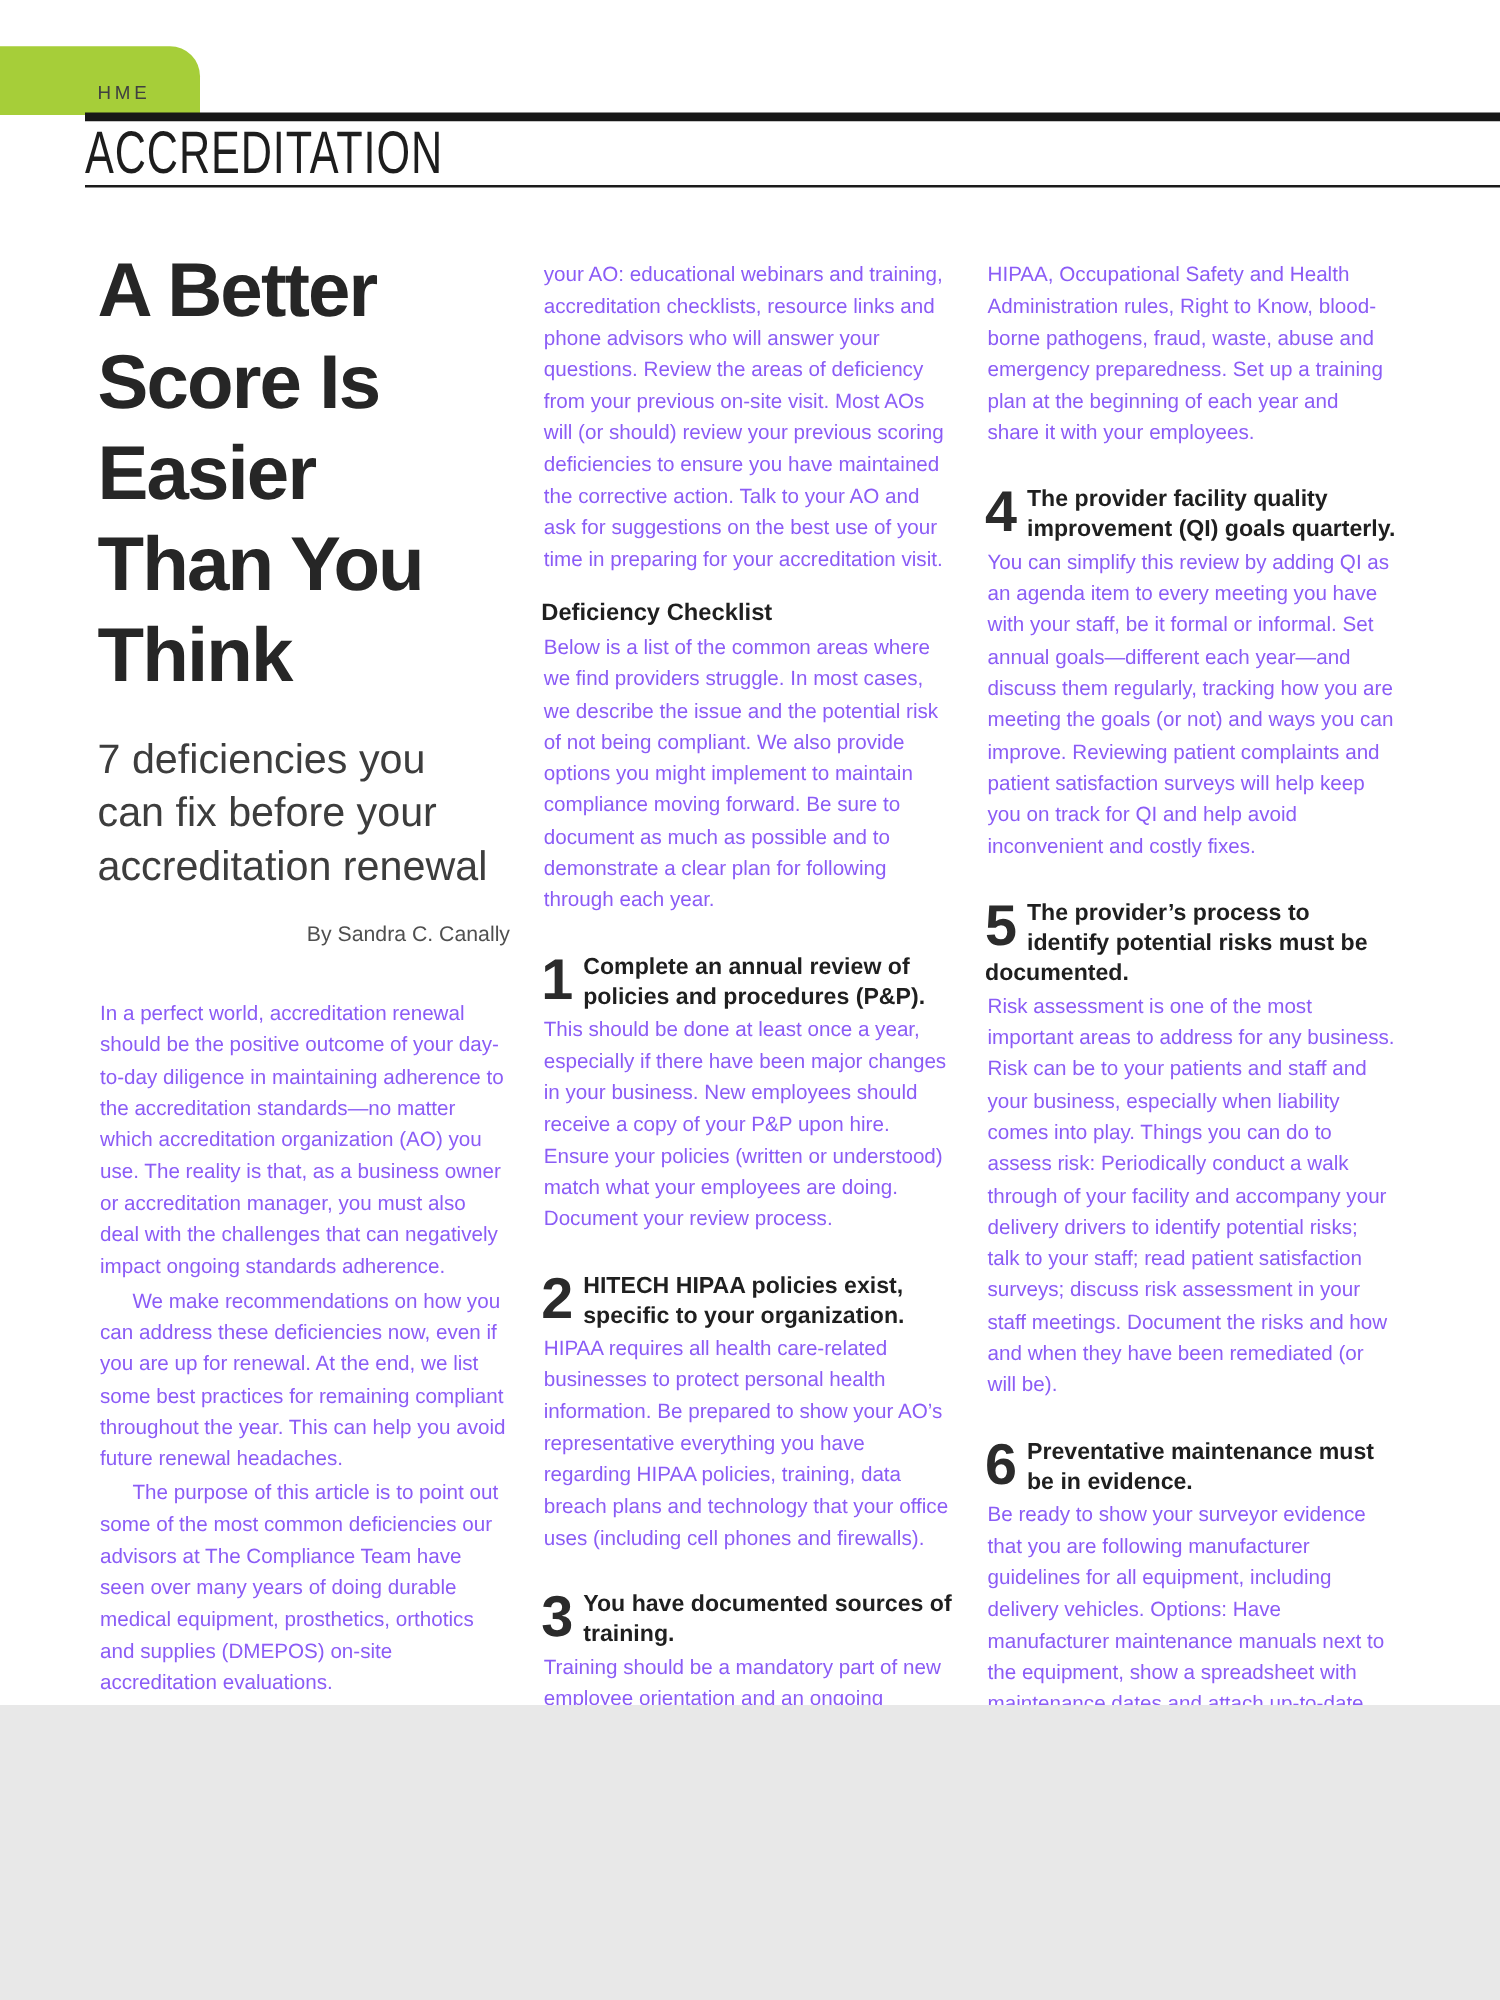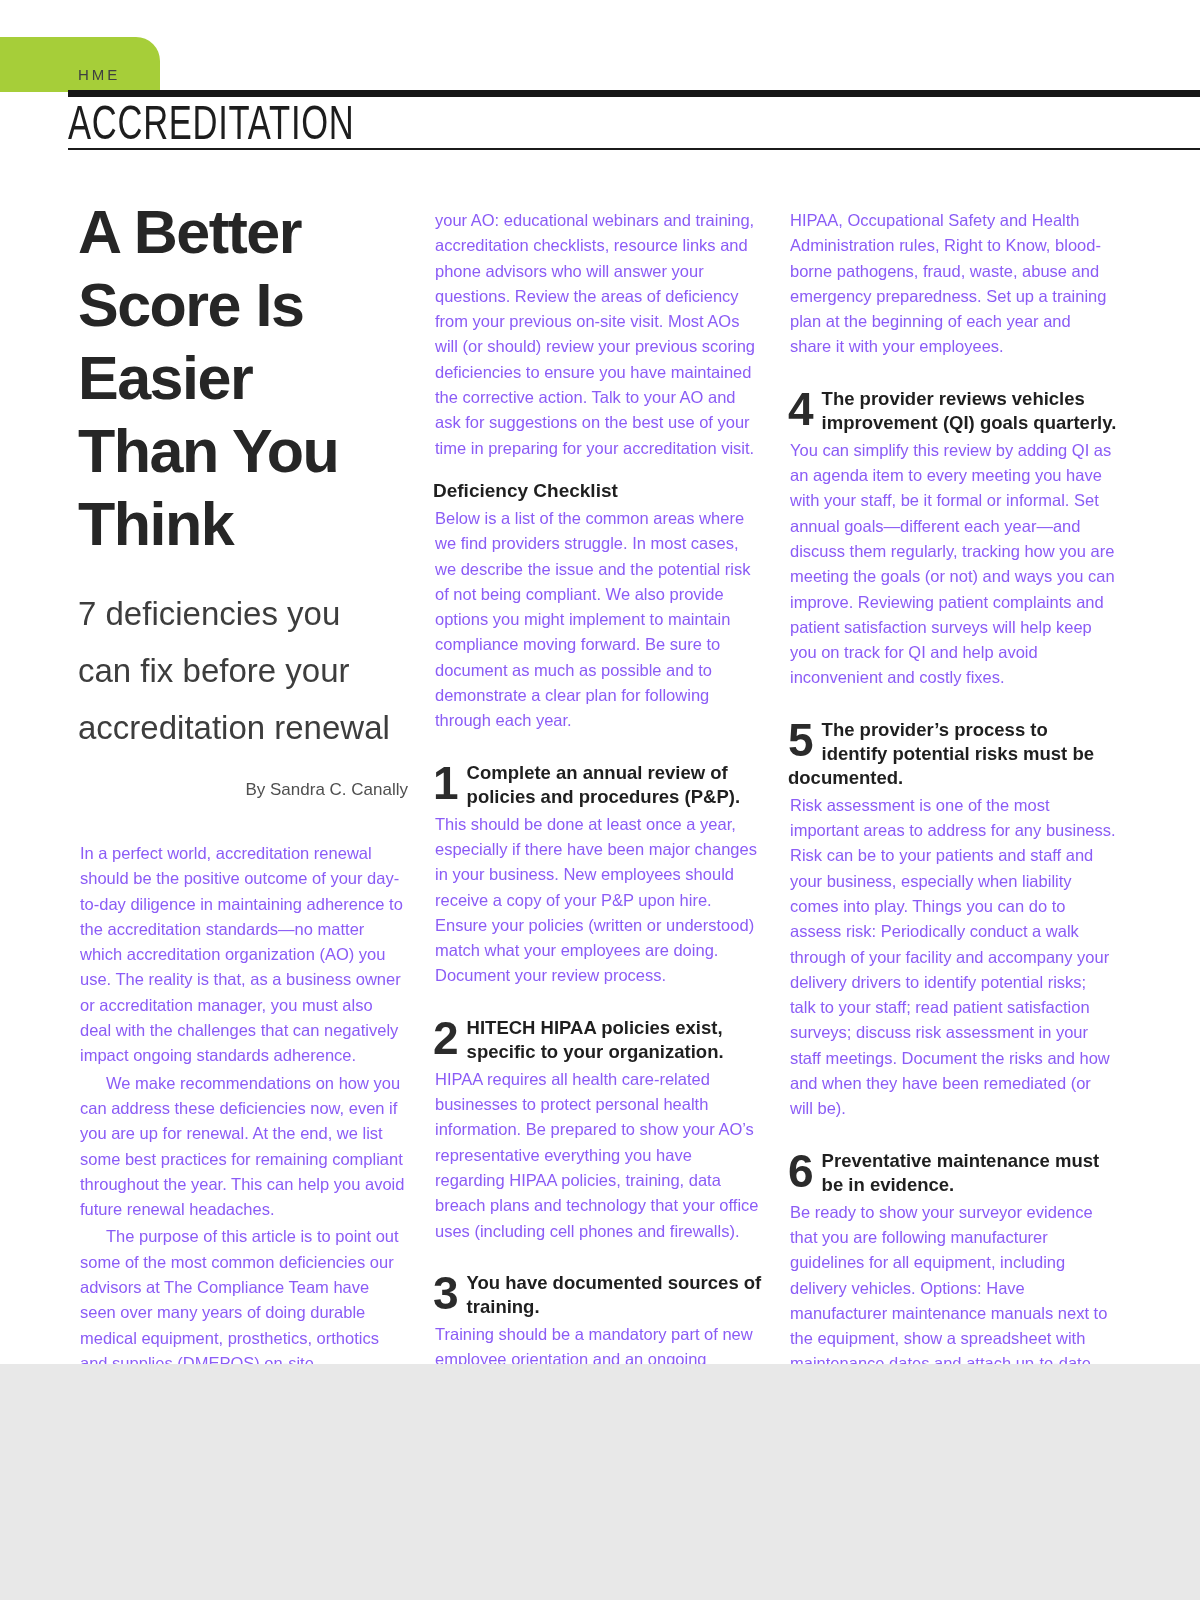--- a/index.html
+++ b/index.html
@@ -35,21 +35,21 @@
     display:flex;gap:25px;
   }
   .col{width:330px;flex:0 0 330px;}
   .article-title{
     margin:0;white-space:pre-line;
     font-size:61px;line-height:73px;font-weight:900;letter-spacing:-1.5px;
     color:#262626;
   }
   .article-subtitle{
     margin:24px 0 0 0;white-space:pre-line;
-    font-size:33px;line-height:57px;font-weight:300;color:#3d3d3d;
+    font-size:33px;line-height:43px;font-weight:300;color:#3d3d3d;
   }
   .article-byline{margin:24px 0 0 0;font-size:17px;color:#4f4f4f;text-align:right;}
   .body{
     margin:2px;font-size:16.5px;line-height:25.3px;color:#8b5cf6;
   }
   .lead{margin-top:41px;}
   .indent{text-indent:26px;}
   .col-top{margin-top:12px;}
   .subhead{
     margin:18px 0 3px 0;
@@ -134,21 +134,21 @@
         </div>
         <p class="body item-body">Training should be a mandatory part of new employee orientation and an ongoing process. Document training for each staff member and include it in their personnel file. Note the dates and sources of training. These include corporate training,</p>
       </div>
     </section>
 
     <section class="col">
       <p class="body col-top">HIPAA, Occupational Safety and Health Administration rules, Right to Know, blood-borne pathogens, fraud, waste, abuse and emergency preparedness. Set up a training plan at the beginning of each year and share it with your employees.</p>
 
       <div class="item">
         <div class="item-head">
-          <span class="item-num">4</span><span class="item-title">The provider reviews vehicles improvement (QI) goals quarterly.</span>
+          <span class="item-num">4</span><span class="item-title">The provider facility quality improvement (QI) goals quarterly.</span>
         </div>
         <p class="body item-body">You can simplify this review by adding QI as an agenda item to every meeting you have with your staff, be it formal or informal. Set annual goals—different each year—and discuss them regularly, tracking how you are meeting the goals (or not) and ways you can improve. Reviewing patient complaints and patient satisfaction surveys will help keep you on track for QI and help avoid inconvenient and costly fixes.</p>
       </div>
 
       <div class="item">
         <div class="item-head">
           <span class="item-num">5</span><span class="item-title">The provider’s process to identify potential risks must be documented.</span>
         </div>
         <p class="body item-body">Risk assessment is one of the most important areas to address for any business. Risk can be to your patients and staff and your business, especially when liability comes into play. Things you can do to assess risk: Periodically conduct a walk through of your facility and accompany your delivery drivers to identify potential risks; talk to your staff; read patient satisfaction surveys; discuss risk assessment in your staff meetings. Document the risks and how and when they have been remediated (or will be).</p>
       </div>

